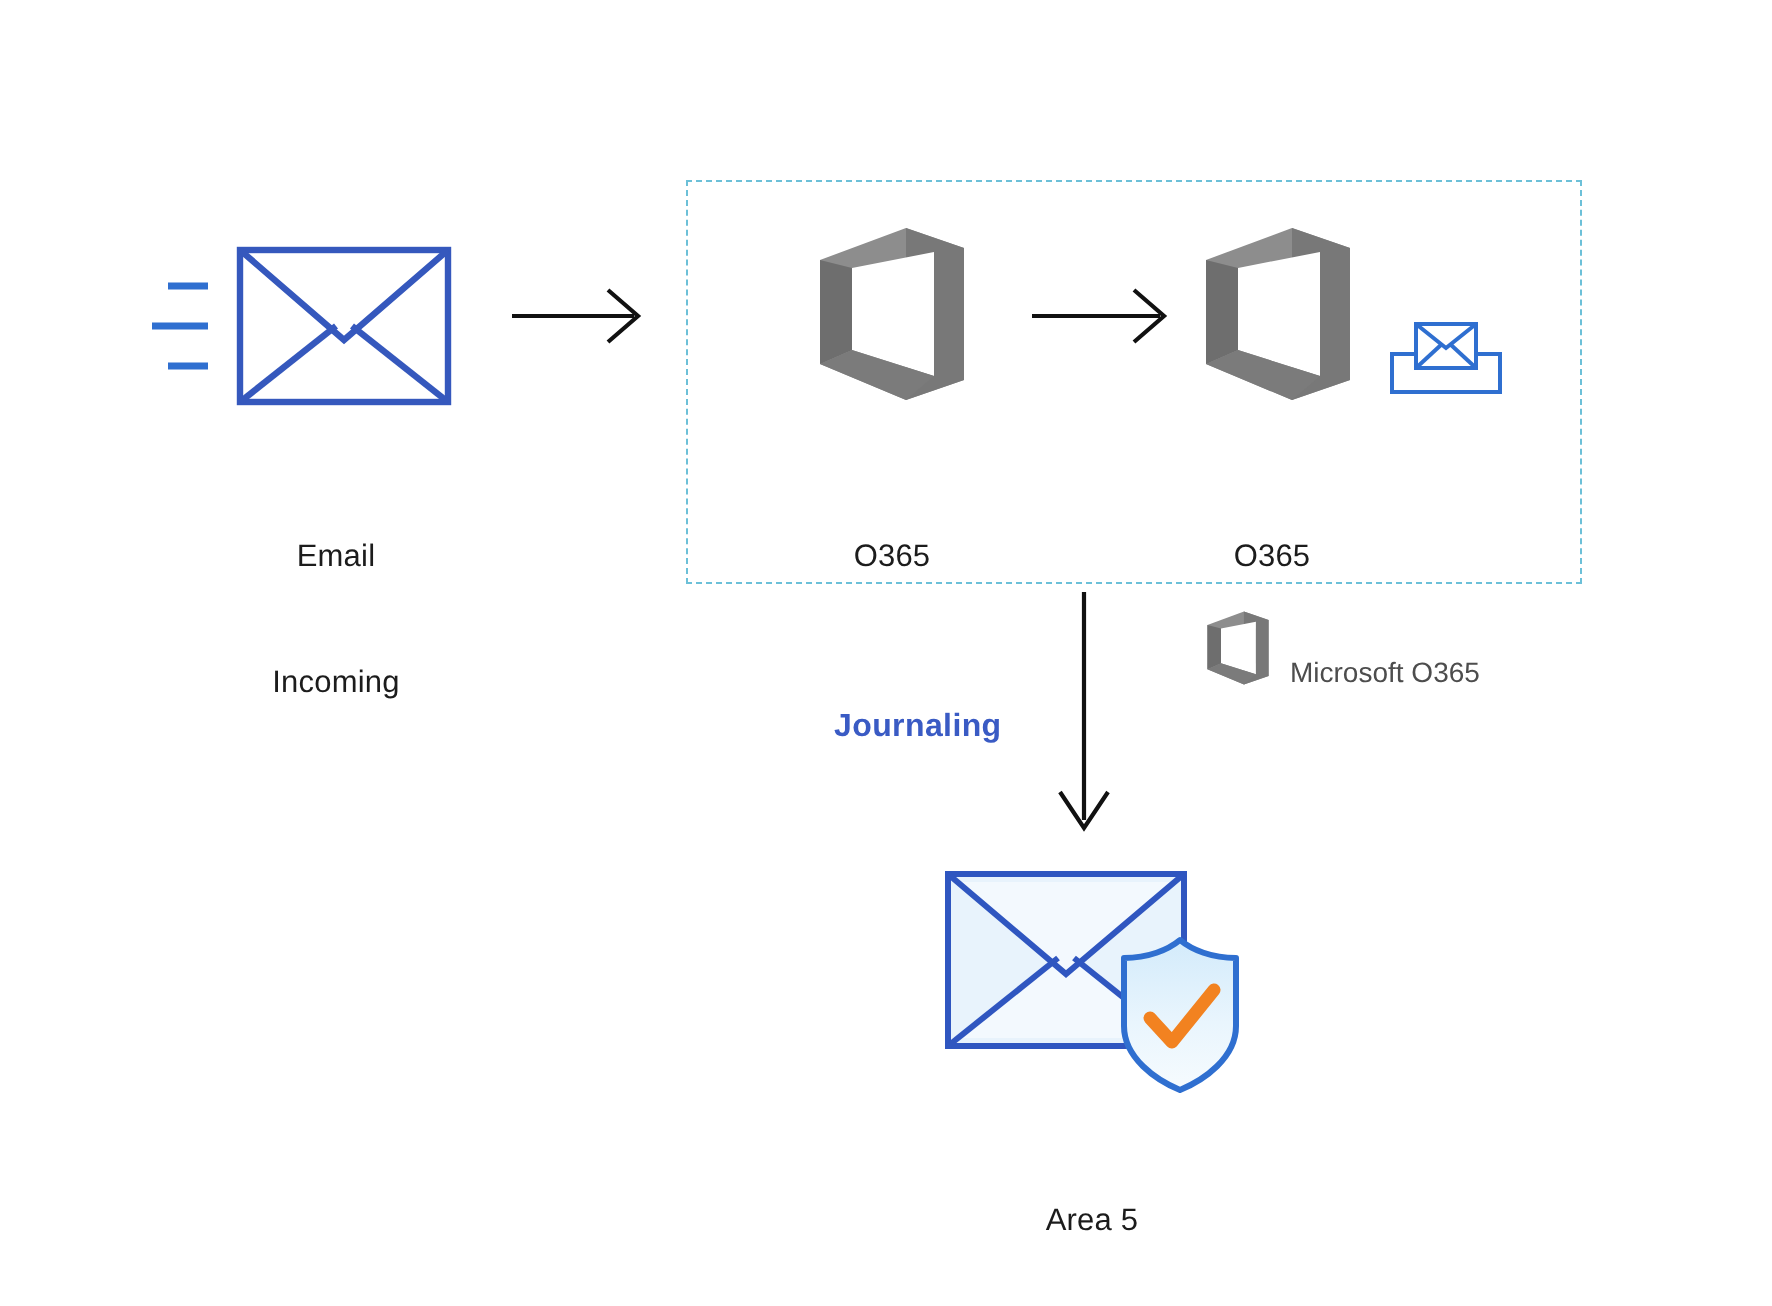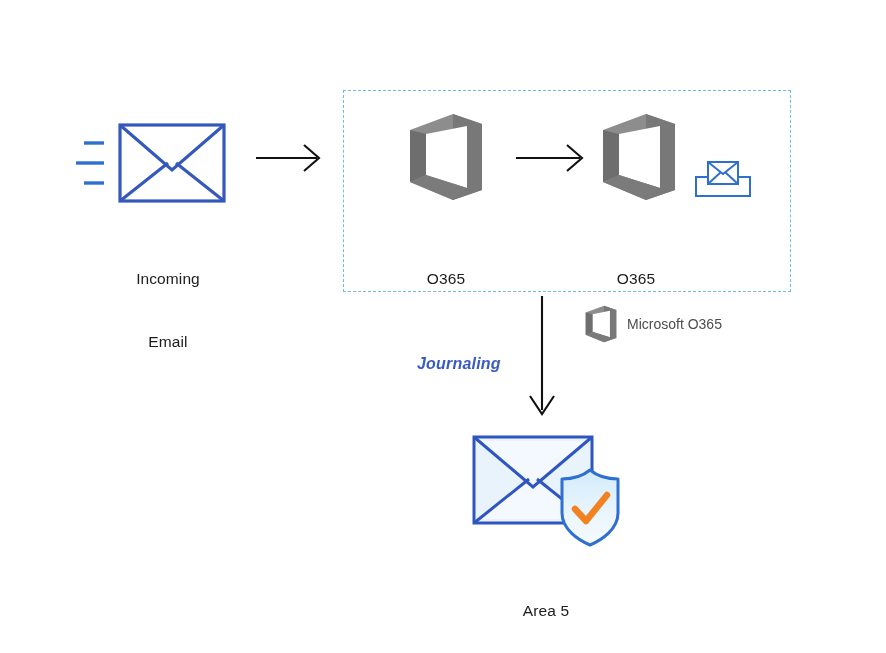--- a/index.html
+++ b/index.html
@@ -48,30 +48,29 @@
   
   #journaling-label {
     position: absolute;
     left: 417px;
     top: 355px;
     font-size: 16px;
     font-weight: bold;
     color: #3a5bc4;
     letter-spacing: 0.2px;
     white-space: nowrap;
-    font-style: italic;
   }
 
   
   #legend {
     position: absolute;
-    left: 584px;
+    left: 602px;
     top: 304px;
     display: flex;
-    align-items: center;
+    align-items: flex-end;
     gap: 9px;
   }
   #legend-text {
     font-size: 14px;
     color: #4d4d4d;
     white-space: nowrap;
   }
 
   svg { display: block; overflow: visible; }
 </style>
@@ -90,22 +89,22 @@
       <line x1="8" y1="61" x2="28" y2="61" stroke="#2f6fd0" stroke-width="3.4" stroke-linecap="butt"></line>
 
       <rect x="44" y="3" width="104" height="76" fill="#ffffff" stroke="#3558bd" stroke-width="3.2"></rect>
 
       <path d="M44 3 L96 48 L148 3" fill="none" stroke="#3558bd" stroke-width="3.2" stroke-linejoin="miter"></path>
       <path d="M44 79 L92 41" fill="none" stroke="#3558bd" stroke-width="3.2"></path>
       <path d="M148 79 L100 41" fill="none" stroke="#3558bd" stroke-width="3.2"></path>
     </svg>
   </div>
   <div class="caption" style="left:88px; top:226px; width:160px;">
+    <div>Email</div>
     <div>Incoming</div>
-    <div>Email</div>
   </div>
 
   <div class="node" style="left:256px; top:140px;">
     <svg width="70" height="36" viewBox="0 0 70 36">
       <line x1="0" y1="18" x2="61" y2="18" stroke="#111111" stroke-width="2.1"></line>
       <path d="M48 5 L63 18 L48 31" fill="none" stroke="#111111" stroke-width="2.1" stroke-linecap="butt" stroke-linejoin="miter"></path>
     </svg>
   </div>
 
   <div class="node" style="left:406px; top:112px;">

